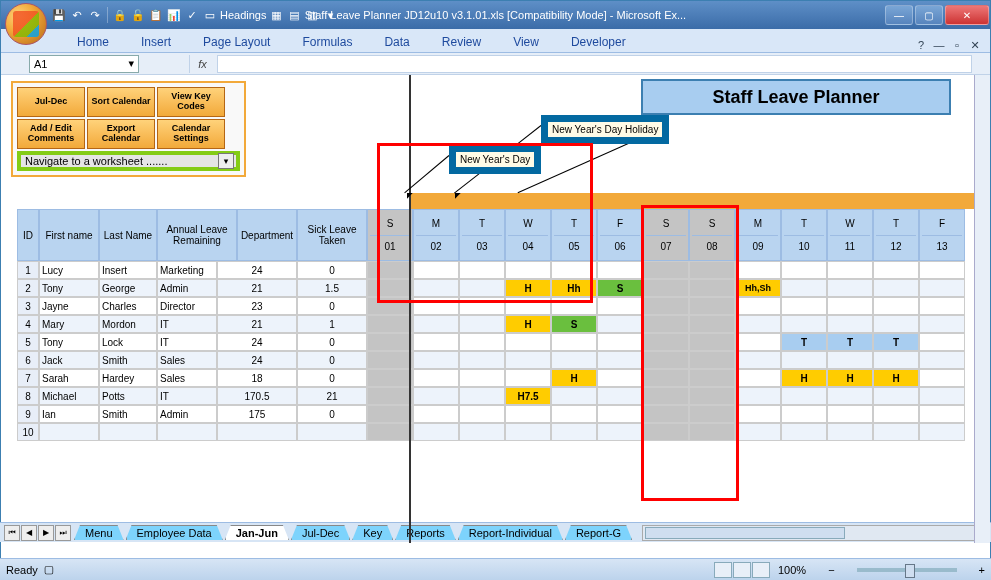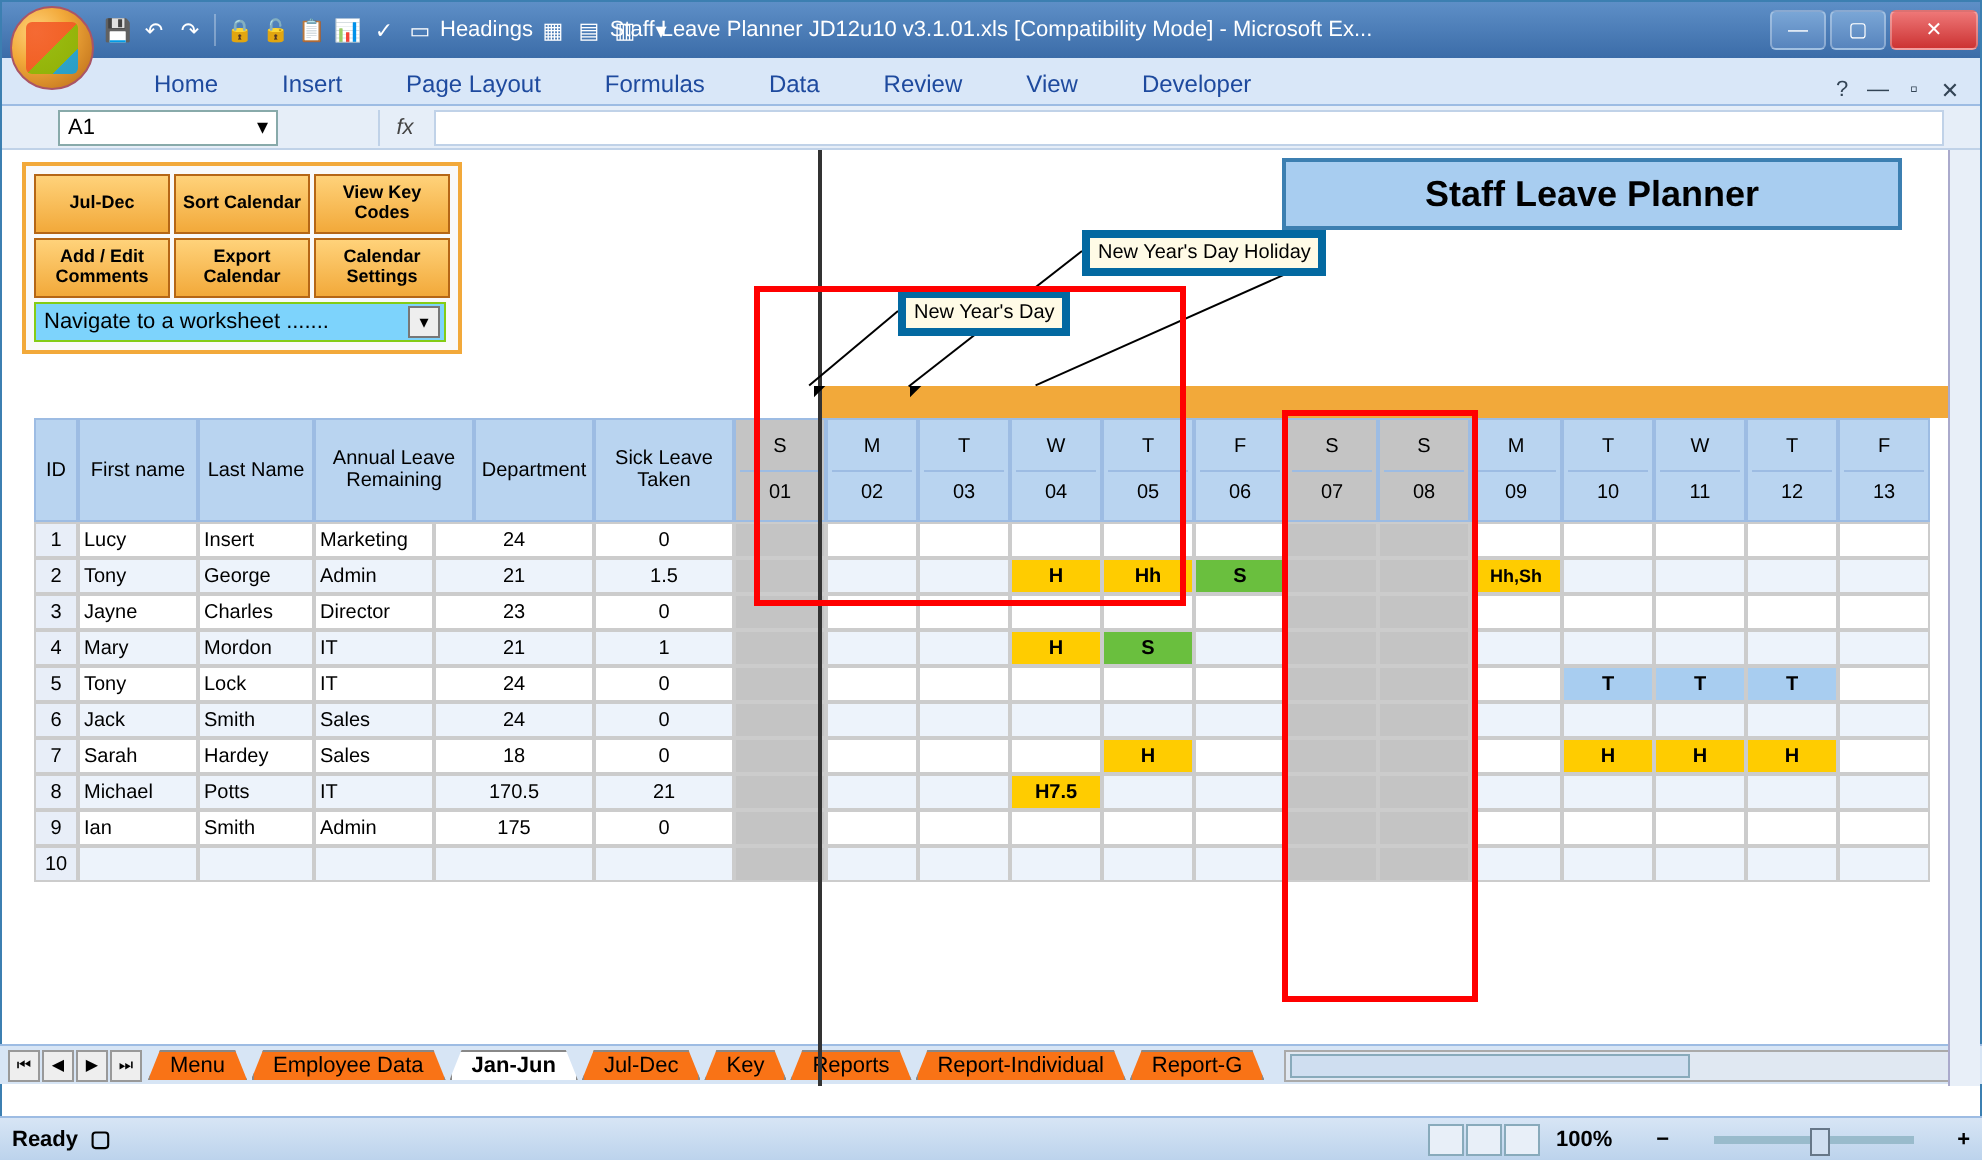--- a/index.html
+++ b/index.html
@@ -31,35 +31,35 @@
 .fx-btn { width: 26px; height: 18px; display: flex; align-items: center; justify-content: center; border-left: 1px solid #c0d2e8; margin-left: 50px; font-style: italic; color: #444; }
 .fx-bar { flex: 1; height: 18px; background: #fff; border: 1px solid #c0d2e8; margin-left: 2px; margin-right: 18px; }
 
 
 .workspace { position: relative; height: 468px; background: #fff; overflow: hidden; }
 
 
 .tool-panel { position: absolute; top: 6px; left: 10px; border: 2px solid #f2a93a; padding: 4px; background: #f9f9f9; }
 .tool-row { display: flex; gap: 2px; margin-bottom: 2px; }
 .tool-btn { width: 68px; height: 30px; background: linear-gradient(#ffd27a, #f2a93a); border: 1px solid #b56615; font-size: 9px; font-weight: bold; display: flex; align-items: center; justify-content: center; text-align: center; line-height: 1.1; cursor: pointer; }
-.nav-combo { margin-top: 2px; width: 206px; height: 20px; border: 1px solid #84cc16; background: #7dd3fc; display: flex; align-items: center; padding: 0 2px 0 4px; font-size: 11px; justify-content: space-between; }
+.nav-combo { margin-top: 2px; width: 223px; height: 20px; border: 4px solid #84cc16; background: #e5e5e5; display: flex; align-items: center; padding: 0 2px 0 4px; font-size: 11px; justify-content: space-between; }
 .combo-arrow { width: 16px; height: 16px; border: 1px solid #777; background: #eee; text-align: center; font-size: 9px; line-height: 14px; }
 
 
 .planner-title { position: absolute; top: 4px; left: 640px; width: 310px; height: 36px; background: #a8cdf0; border: 2px solid #3c7fb1; display: flex; align-items: center; justify-content: center; font-size: 18px; font-weight: bold; color: #000; }
 
 
 .freeze-line { position: absolute; top: 0; left: 408px; width: 2px; height: 100%; background: #333; z-index: 5; }
 
 
 .red-box-1 { position: absolute; top: 68px; left: 376px; width: 216px; height: 160px; border: 3px solid #f00; z-index: 8; pointer-events: none; }
 .red-box-2 { position: absolute; top: 130px; left: 640px; width: 98px; height: 296px; border: 3px solid #f00; z-index: 8; pointer-events: none; }
 
 
-.callout { position: absolute; background: #fffbe6; border: 4px solid #0369a1; font-size: 10px; padding: 2px 4px; z-index: 7; }
+.callout { position: absolute; background: #fffbe6; border: 7px solid #0369a1; font-size: 10px; padding: 2px 4px; z-index: 7; }
 .callout-line { position: absolute; border-top: 1px solid #000; z-index: 6; transform-origin: left center; }
 .arrowhead { position: absolute; width: 0; height: 0; border: 4px solid transparent; z-index: 6; }
 
 
 .orange-bar { position: absolute; top: 118px; left: 410px; right: 0; height: 16px; background: #f2a93a; }
 
 
 .day-headers { position: absolute; top: 134px; left: 16px; display: flex; align-items: stretch; font-size: 10px; }
 .col-id { width: 22px; }
 .col-fn { width: 60px; }
@@ -84,27 +84,27 @@
 .cell.wknd { background: #c4c4c4; }
 .cell.H { background: #ffcc00; font-weight: bold; }
 .cell.S { background: #6abf3e; font-weight: bold; }
 .cell.T { background: #a8cdf0; font-weight: bold; }
 .cell.HhSh { background: #ffcc00; font-weight: bold; font-size: 9px; }
 
 
 .tab-row { position: absolute; bottom: 38px; left: 0; right: 0; height: 20px; background: #d7e5f5; border-top: 1px solid #9dbce3; display: flex; align-items: center; font-size: 11px; }
 .tab-nav { display: flex; margin-left: 4px; }
 .tab-nav-btn { width: 16px; height: 16px; border: 1px solid #999; background: #eee; margin-right: 1px; display: flex; align-items: center; justify-content: center; font-size: 8px; }
-.sheet-tab { padding: 1px 10px; border: 1px solid #888; border-bottom: none; margin-left: 2px; background: #f97316; clip-path: polygon(6px 0, calc(100% - 6px) 0, 100% 100%, 0 100%); }
+.sheet-tab { padding: 1px 10px; border: 1px solid #888; border-bottom: none; margin-left: 2px; background: #7dd3fc; clip-path: polygon(6px 0, calc(100% - 6px) 0, 100% 100%, 0 100%); }
 .sheet-tab.active { background: #fff; font-weight: bold; }
 .hscroll { flex: 1; height: 16px; margin: 0 4px 0 10px; background: #e0e8f2; border: 1px solid #aaa; position: relative; }
 .hscroll-thumb { position: absolute; left: 2px; top: 1px; width: 200px; height: 12px; background: #cfdef0; border: 1px solid #8ab; }
 
 
-.status-bar { position: absolute; bottom: 0; left: 0; right: 0; height: 22px; background: linear-gradient(#d7e5f5, #bcd3ec); border-top: 1px solid #9dbce3; display: flex; align-items: center; font-size: 11px; padding: 0 6px; font-weight: bold; }
+.status-bar { position: absolute; bottom: 0; left: 0; right: 0; height: 22px; background: linear-gradient(#d7e5f5, #bcd3ec); border-top: 1px solid #9dbce3; display: flex; align-items: center; font-size: 11px; padding: 0 6px; }
 .view-btns { margin-left: auto; display: flex; gap: 1px; }
 .view-btn { width: 18px; height: 16px; border: 1px solid #8ab; background: #e8eff8; }
 .zoom { display: flex; align-items: center; gap: 22px; margin-left: 8px; }
 .zoom-slider { width: 100px; height: 4px; background: #9bc; position: relative; }
 .zoom-slider::after { content:""; position: absolute; left: 48px; top: -4px; width: 8px; height: 12px; background: #cfdef0; border: 1px solid #678; }
 
 
 .vscroll { position: absolute; right: 0; top: 0; bottom: 0; width: 16px; background: #e8eff8; border-left: 1px solid #aac; z-index: 3; }
 </style>
 </head>

